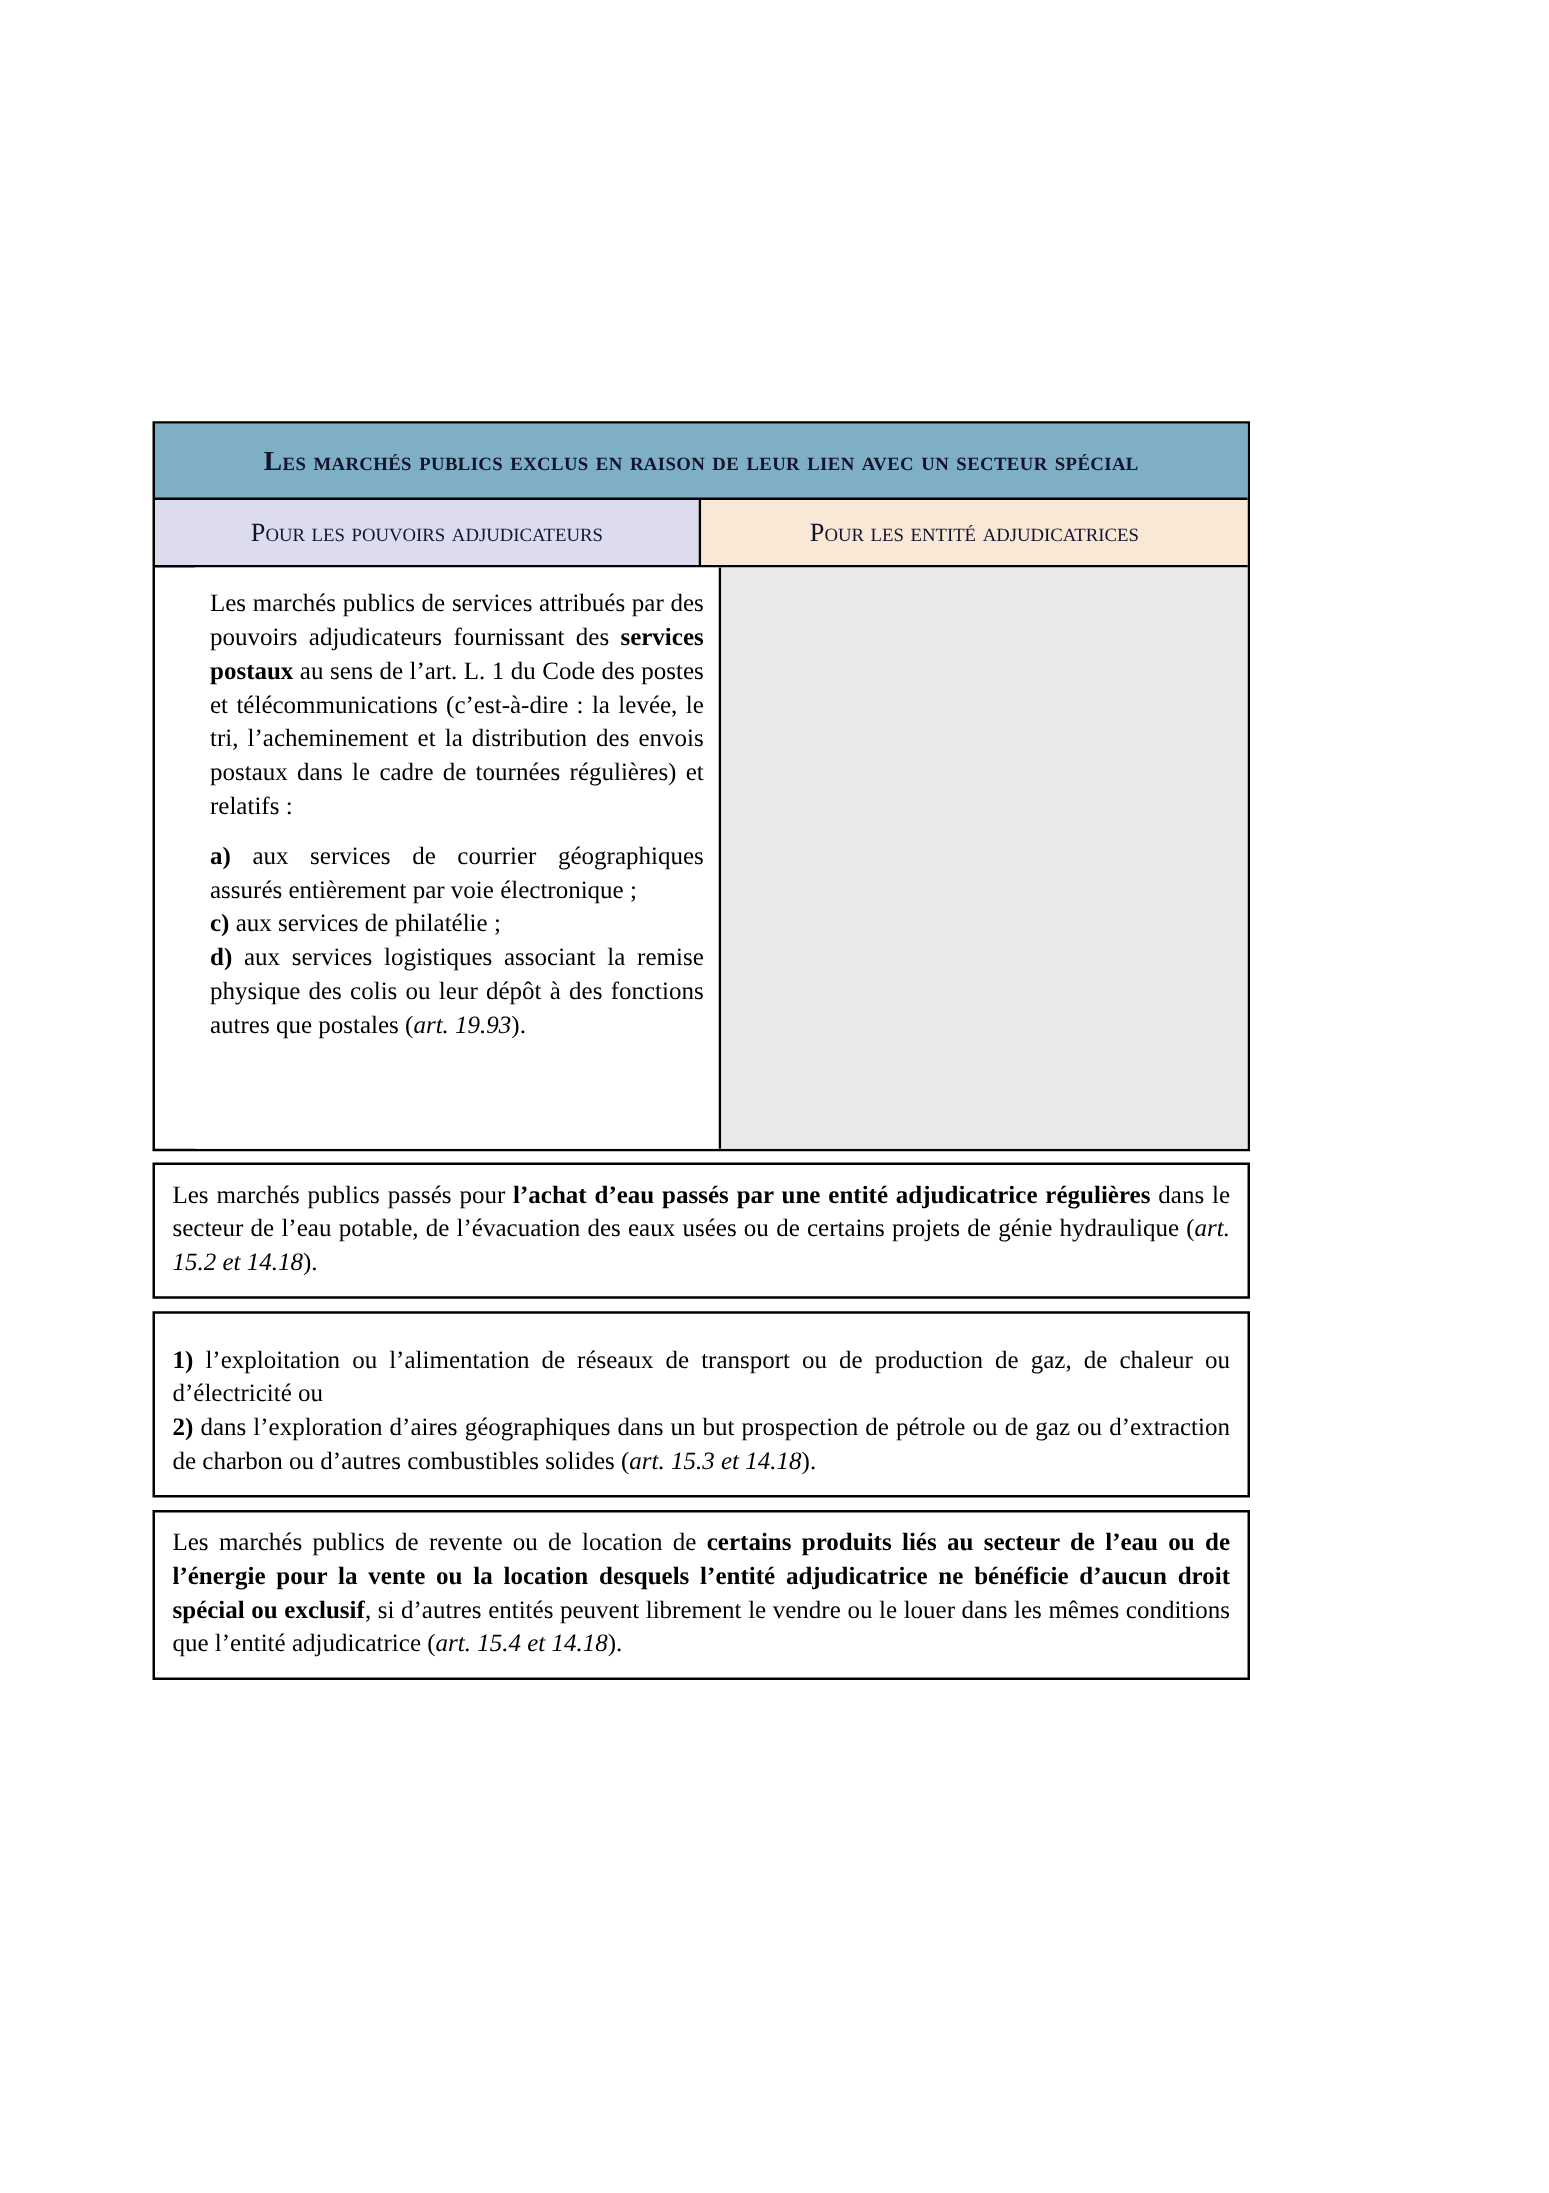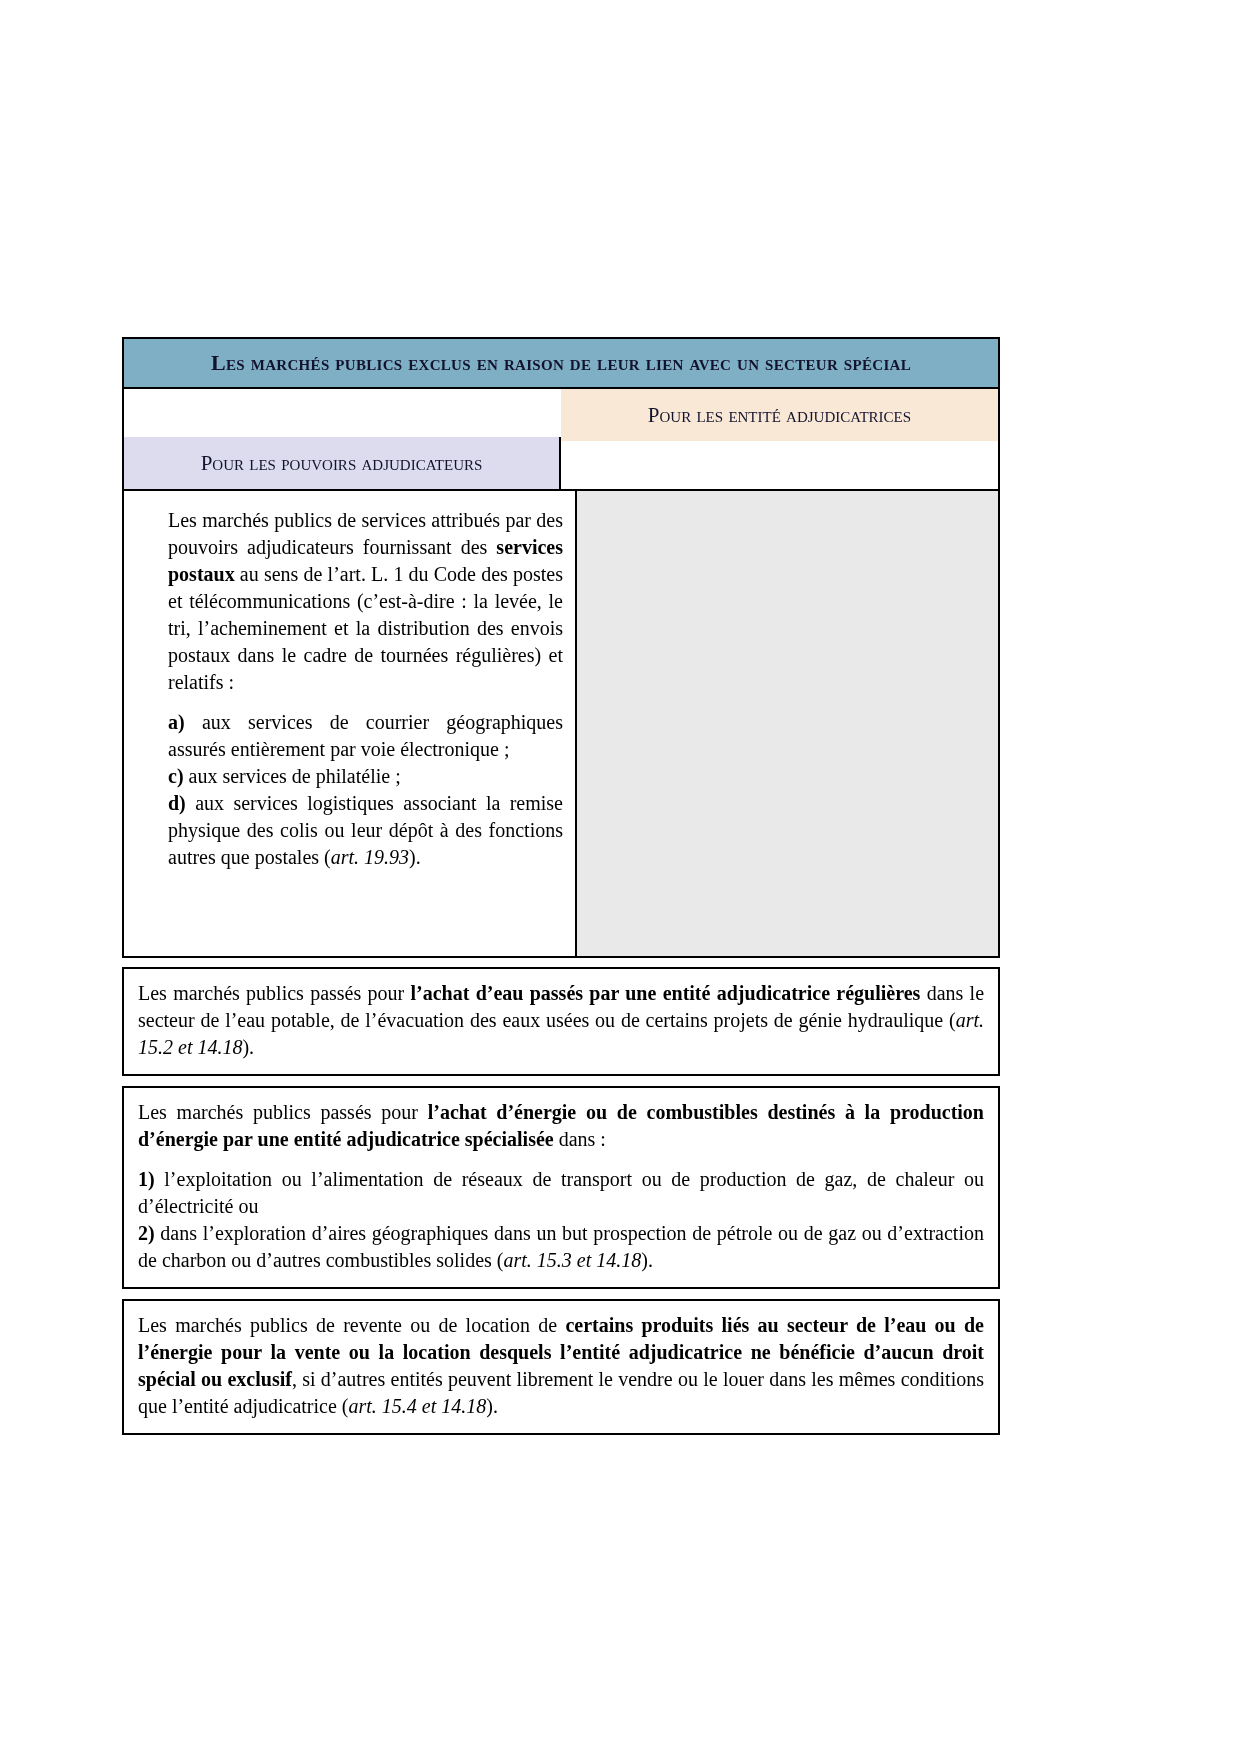--- a/index.html
+++ b/index.html
@@ -19,21 +19,21 @@
     position: absolute;
     left: 122px; top: 337px;
     width: 878px;
   }
   .box {
     border: 2px solid #000000;
     background: #ffffff;
   }
   .main-box { margin-bottom: 9px; }
   .title-row {
-    height: 50px;
+    height: 61px;
     border-bottom: 2px solid #000000;
     background: #7fafc4;
     display: flex; align-items: center; justify-content: center;
     font-variant: small-caps;
     font-weight: bold;
     font-size: 22px;
     letter-spacing: 0.3px;
     color: #13132e;
   }
   .colhead-row {
@@ -41,21 +41,21 @@
     border-bottom: 2px solid #000000;
   }
   .colhead {
     flex: 1 1 50%;
     height: 52px;
     display: flex; align-items: center; justify-content: center;
     font-variant: small-caps;
     font-size: 21px;
     color: #13132e;
   }
-  .colhead-left { background: #dcdcee; border-right: 2px solid #000000; margin-top: 48px; }
+  .colhead-left { background: #dcdcee; border-right: 2px solid #000000; }
   .colhead-right { background: #fae8d6; }
   .body-row {
     display: flex;
     min-height: 465px;
     align-items: stretch;
     padding-left: 32px;
   }
   .cell { flex: 1 1 50%; }
   .cell-left {
     background: #ffffff;
@@ -95,21 +95,20 @@
           </div>
         <div class="cell cell-right"></div>
       </div>
     </div>
 
     <div class="box rowbox">
         <p class="doc-par"><span>Les marchés publics passés pour </span><span style="font-weight: bold;">l’achat d’eau passés par une entité adjudicatrice régulières</span><span> dans le secteur de l’eau potable, de l’évacuation des eaux usées ou de certains projets de génie hydraulique (</span><span style="font-style: italic;">art. 15.2 et 14.18</span><span>).</span></p>
       </div>
 
     <div class="box rowbox">
-        <p class="doc-par"><span>Les marchés publics passés pour </span><span style="font-weight: bold;">l’achat d’énergie ou de combustibles destinés à la production d’énergie par une entité adjudicatrice spécialisée</span><span> dans :</span></p>
         <p class="doc-par gap"><span style="font-weight: bold;">1)</span><span> l’exploitation ou l’alimentation de réseaux de transport ou de production de gaz, de chaleur ou d’électricité ou</span></p>
         <p class="doc-par"><span style="font-weight: bold;">2)</span><span> dans l’exploration d’aires géographiques dans un but prospection de pétrole ou de gaz ou d’extraction de charbon ou d’autres combustibles solides (</span><span style="font-style: italic;">art. 15.3 et 14.18</span><span>).</span></p>
       </div>
 
     <div class="box rowbox">
         <p class="doc-par"><span>Les marchés publics de revente ou de location de </span><span style="font-weight: bold;">certains produits liés au secteur de l’eau ou de l’énergie pour la vente ou la location desquels l’entité adjudicatrice ne bénéficie d’aucun droit spécial ou exclusif</span><span>, si d’autres entités peuvent librement le vendre ou le louer dans les mêmes conditions que l’entité adjudicatrice (</span><span style="font-style: italic;">art. 15.4 et 14.18</span><span>).</span></p>
       </div>
 
   </div>
 </div>

